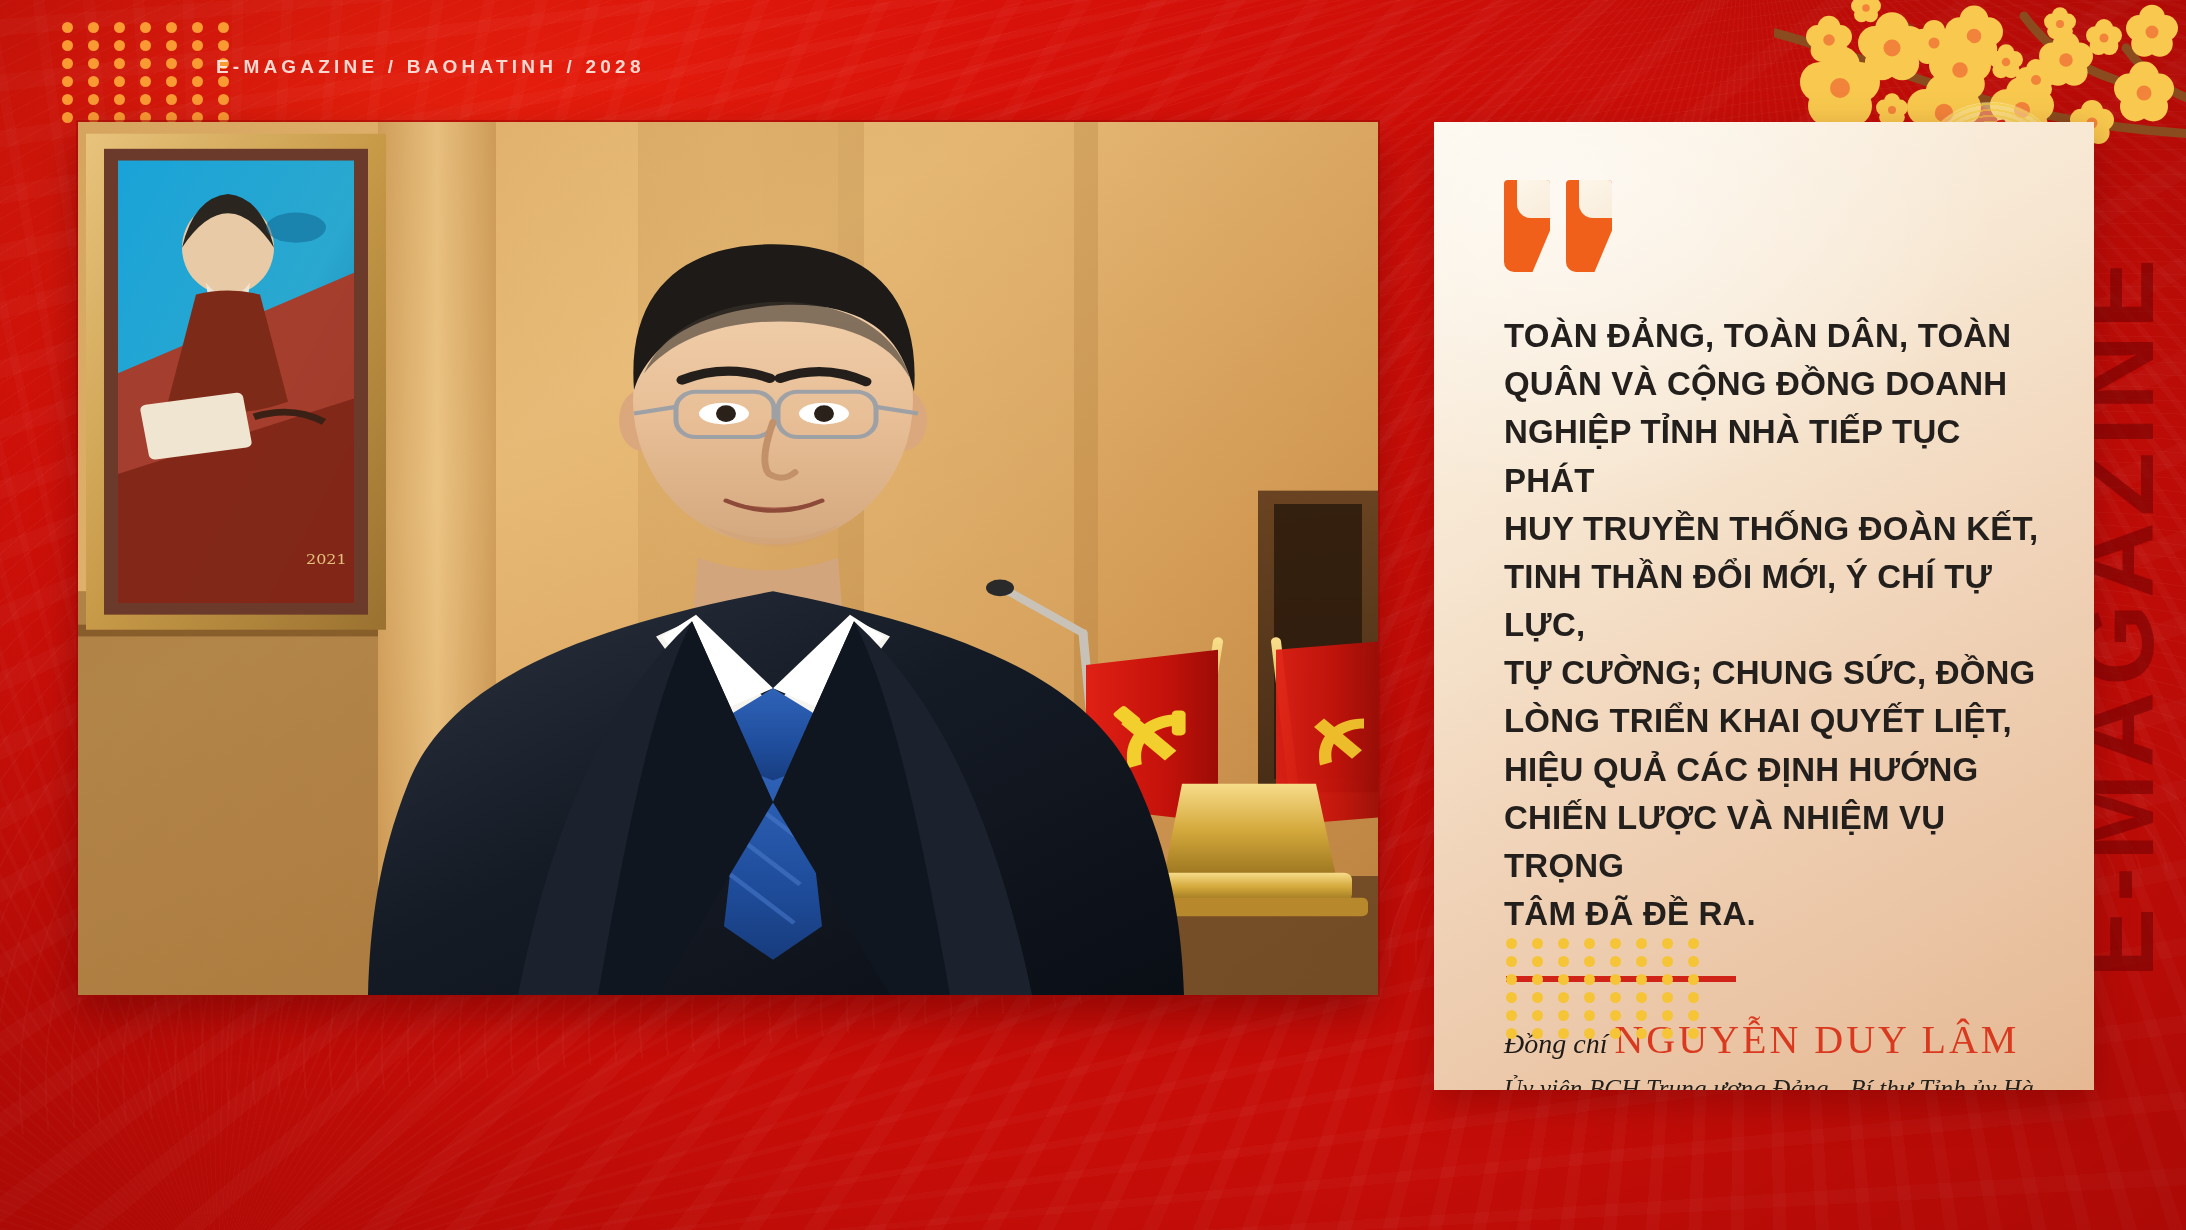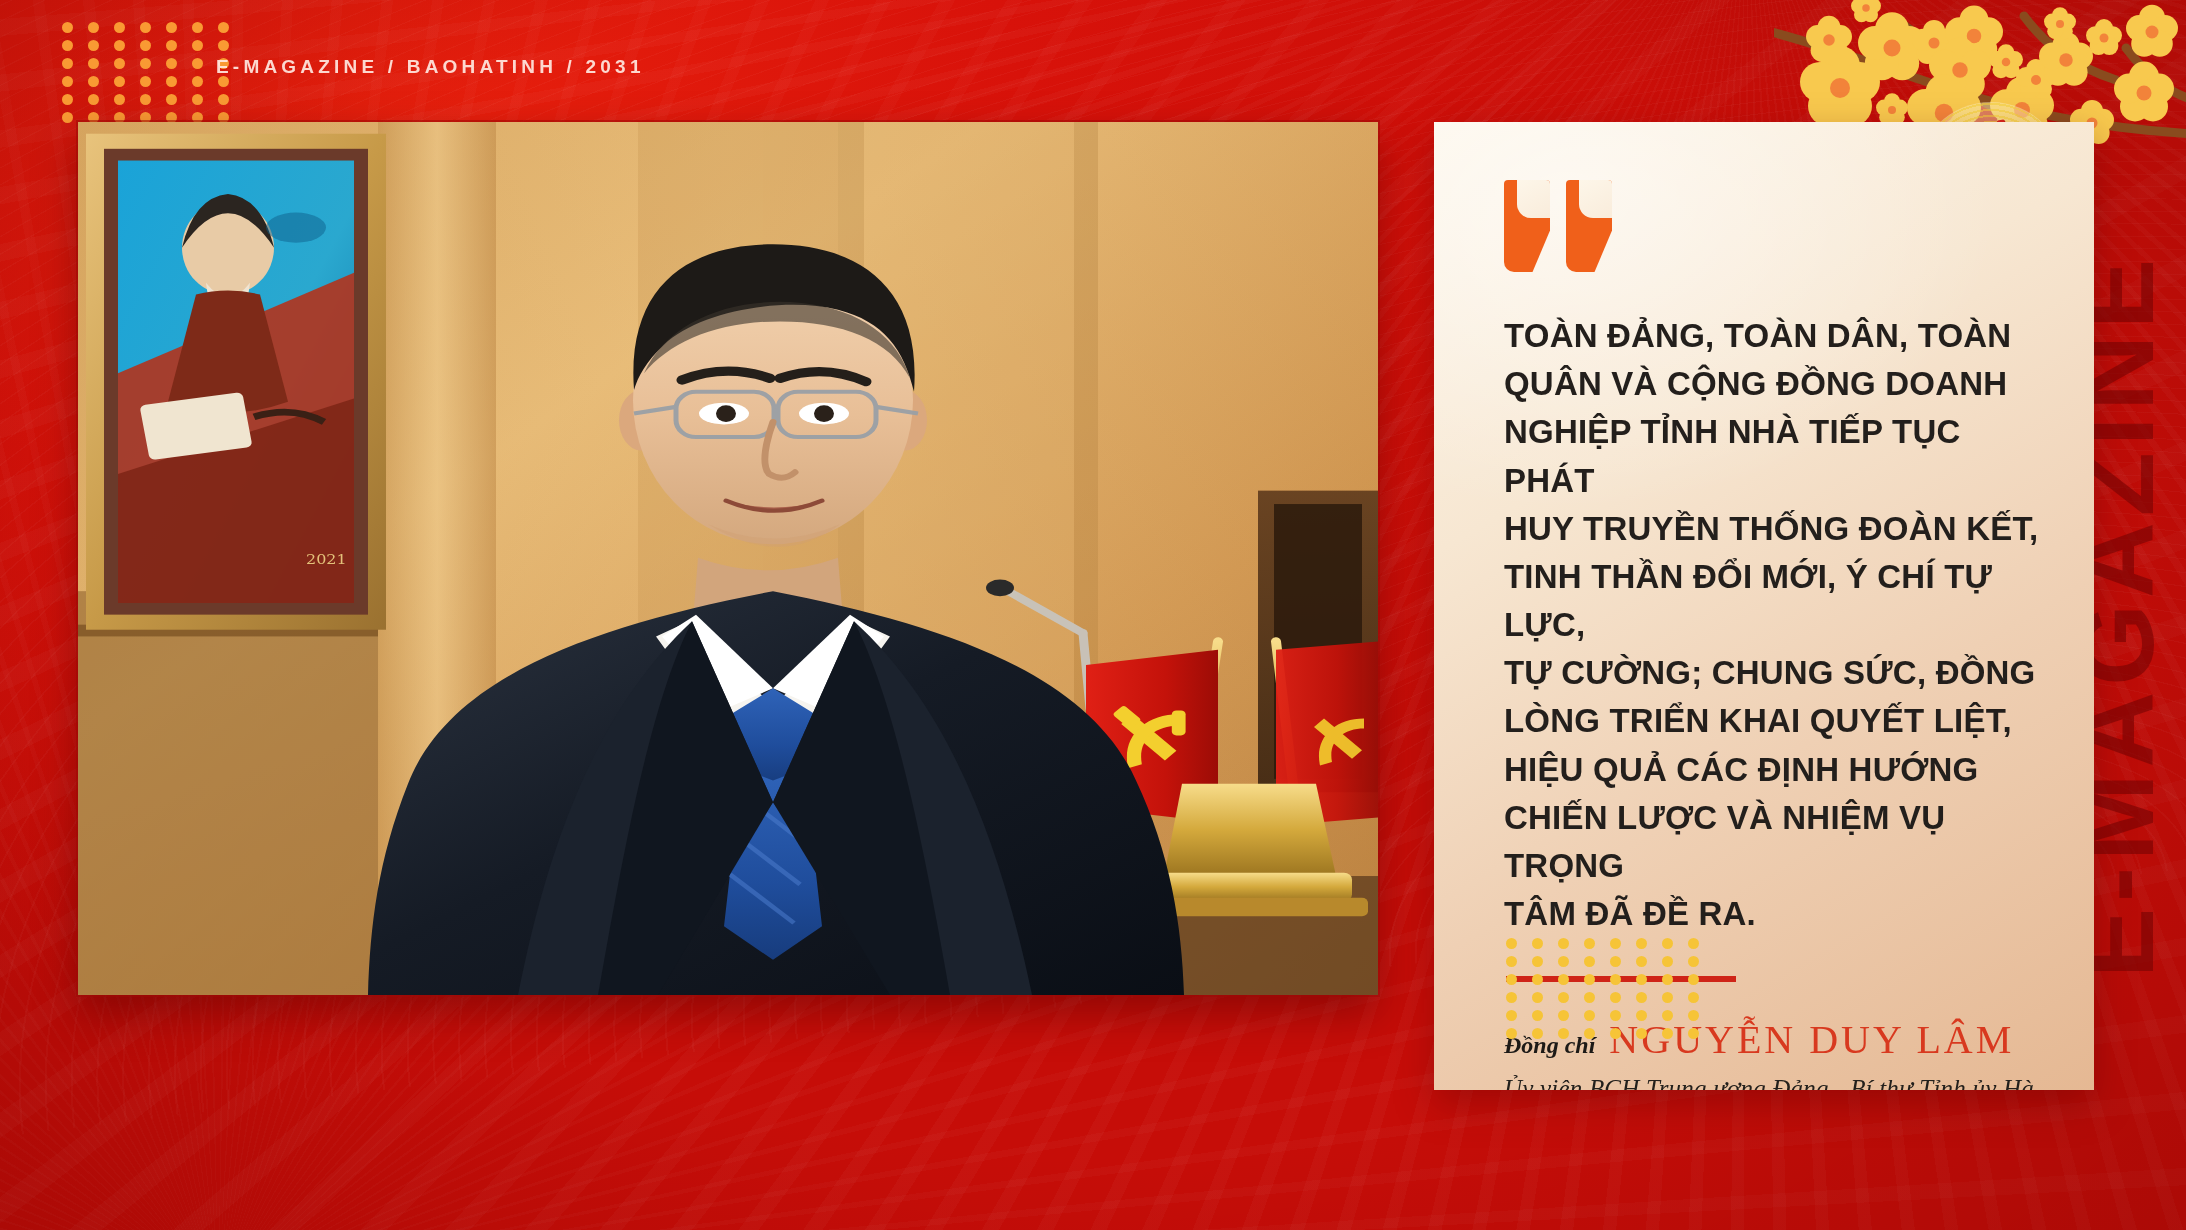--- a/index.html
+++ b/index.html
@@ -155,24 +155,24 @@
     font-weight:700;
     color:#231f1c;
     letter-spacing:.2px;
     text-transform:uppercase;
     white-space:pre-line;
   }
 
   .qrule{ width:230px; height:6px; background:#cf2417; margin:38px 0 34px 2px; }
 
   .attr-line{ font-family:"Liberation Serif", serif; color:#1d1a17; }
-  .attr-prefix{ font-style:italic; font-size:24px; font-weight:700; }
+  .attr-prefix{ font-style:italic; font-size:28px; font-weight:400; }
   .attr-name{
     font-family:"Liberation Serif", serif;
-    font-size:40px; color:#d8391f; letter-spacing:3px; margin-left:14px;
+    font-size:40px; color:#d8391f; letter-spacing:3px; margin-left:7px;
     font-weight:400;
   }
   .attr-role{
     font-family:"Liberation Serif", serif;
     font-style:italic; font-size:25px; color:#23201c; margin-top:12px;
     letter-spacing:.2px;
   }
 
   .qp-dots{ position:absolute; left:72px; bottom:44px;
     display:grid; grid-template-columns:repeat(8,26px); grid-template-rows:repeat(6,18px); }
@@ -238,21 +238,21 @@
       <i></i>
     <i></i>
       <i></i>
       <i></i>
       <i></i>
       <i></i>
       <i></i>
       <i></i>
   </div>
 
-  <div class="hdr-text">E-MAGAZINE / BAOHATINH / 2031</div>
+  <div class="hdr-text">E-MAGAZINE / BAOHATINH / 2028</div>
 
   <svg class="blossom" viewBox="0 0 420 160">
     <g stroke="#8a4b1e" stroke-width="9" fill="none" stroke-linecap="round">
       <path d="M-10 42 C 60 60, 120 84, 185 104 C 250 124, 320 140, 420 146"></path>
       <path d="M120 30 C 150 52, 176 70, 205 86"></path>
       <path d="M250 28 C 272 58, 300 78, 342 92"></path>
       <path d="M352 60 C 372 86, 392 104, 420 112"></path>
       <path d="M200 108 C 228 126, 268 142, 310 150"></path>
     </g>
     <g>

